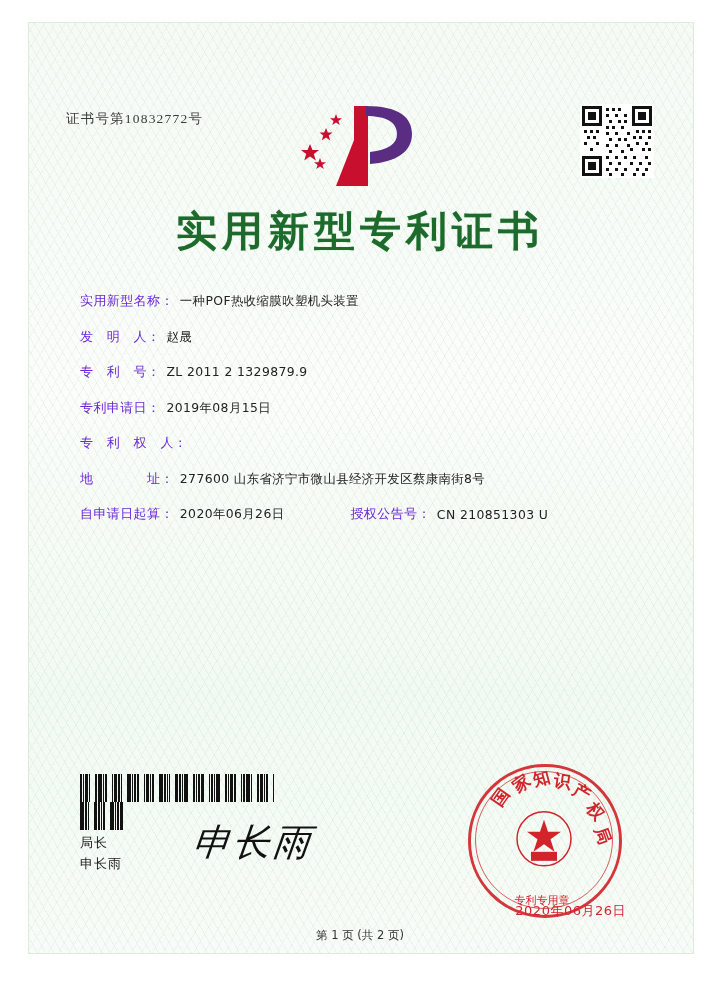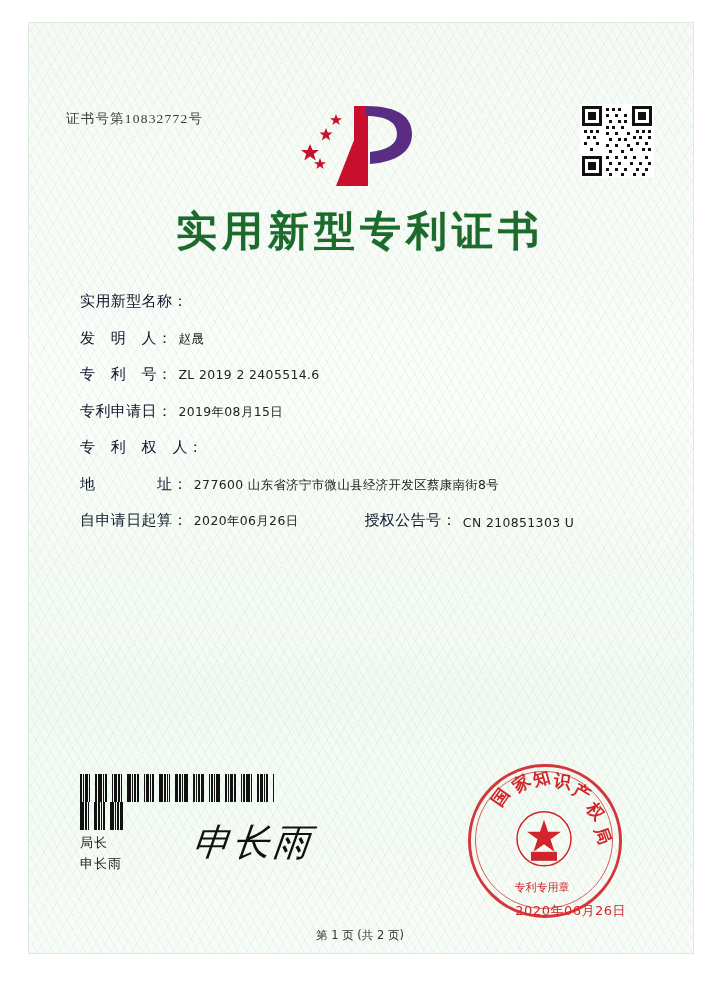--- a/index.html
+++ b/index.html
@@ -102,40 +102,40 @@
   .row {
     display: flex;
     align-items: baseline;
     margin-bottom: 17.5px;
     font-size: 13.2px;
     color: #2e2e2e;
     letter-spacing: 0.4px;
   }
   .row .lab {
     white-space: nowrap;
-    color: #0f172a;
-    font-family: "DejaVu Sans", sans-serif;
-    font-size: 15px;
+    color: #6d28d9;
+    font-family: "DejaVu Sans", sans-serif;
+    font-size: 13px;
   }
   .row .val {
     margin-left: 6px;
     font-family: "DejaVu Sans", sans-serif;
     font-size: 12.4px;
     color: #222;
   }
 
   .row-split {
     display: flex;
     align-items: baseline;
     font-size: 13.2px;
   }
   .row-split .seg2 {
     margin-left: 66px;
     display: flex;
-    align-items: flex-end;
+    align-items: center;
   }
 
   
   .para {
     position: absolute;
     left: 52px;
     width: 578px;
     font-size: 12.4px;
     line-height: 23px;
     color: #2b2b2b;
@@ -221,21 +221,21 @@
     position: absolute;
     color: #d1252b;
     font-size: 17px;
     font-weight: bold;
     font-family: "DejaVu Sans", sans-serif;
     transform-origin: center center;
   }
   .seal-bottom {
     position: absolute;
     left: 0;
-    bottom: 21px;
+    bottom: 8px;
     width: 148px;
     text-align: center;
     color: #d1252b;
     font-size: 11px;
     font-family: "DejaVu Sans", sans-serif;
   }
 
   .seal-date {
     position: absolute;
     right: 66px;
@@ -369,28 +369,29 @@
           <rect x="62" y="69" width="3" height="3"></rect>
         </g>
       </svg>
     </div>
 
     <div class="title">实用新型专利证书</div>
 
     <div class="fields">
       <div class="row">
         <span class="lab">实用新型名称：</span>
+        <span class="val">一种POF热收缩膜吹塑机头装置</span>
       </div>
       <div class="row">
         <span class="lab">发　明　人：</span>
         <span class="val">赵晟</span>
       </div>
       <div class="row">
         <span class="lab">专　利　号：</span>
-        <span class="val">ZL 2019 2 2405514.6</span>
+        <span class="val">ZL 2011 2 1329879.9</span>
       </div>
       <div class="row">
         <span class="lab">专利申请日：</span>
         <span class="val">2019年08月15日</span>
       </div>
       <div class="row">
         <span class="lab">专　利　权　人：</span>
       </div>
       <div class="row">
         <span class="lab">地　　　　址：</span>

